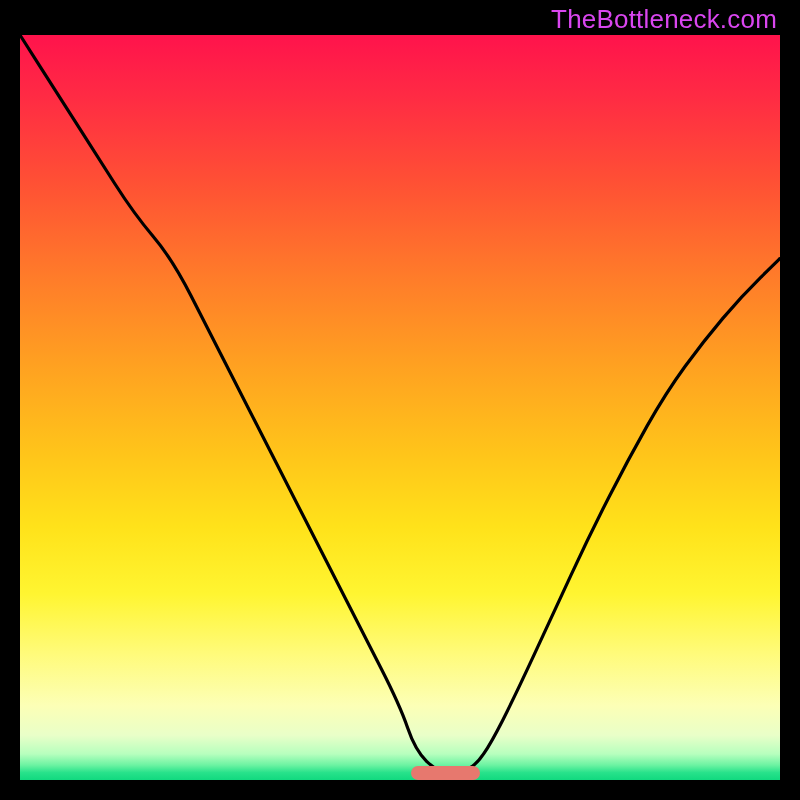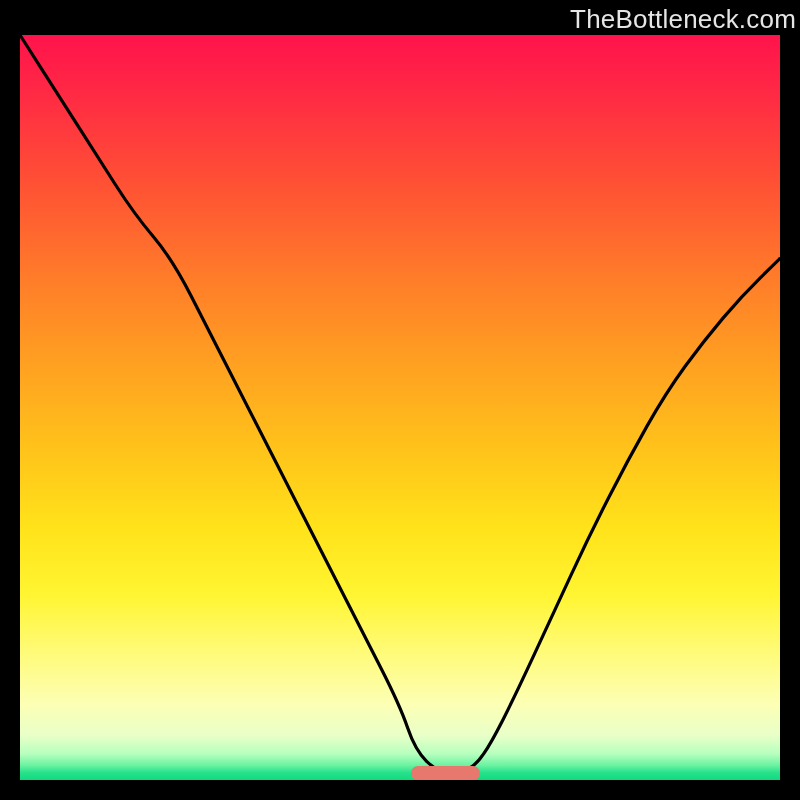--- a/index.html
+++ b/index.html
@@ -13,22 +13,22 @@
   }
   .frame {
     position: relative;
     width: 800px;
     height: 800px;
     background: #000;
   }
   .watermark {
     position: absolute;
     top: 4px;
-    right: 4px;
-    color: #e5e5e5;
+    right: 23px;
+    color: #d946ef;
     font-size: 26px;
     font-weight: 400;
     letter-spacing: 0.2px;
     user-select: none;
   }
   .plot {
     position: absolute;
     left: 20px;
     top: 35px;
     width: 760px;

